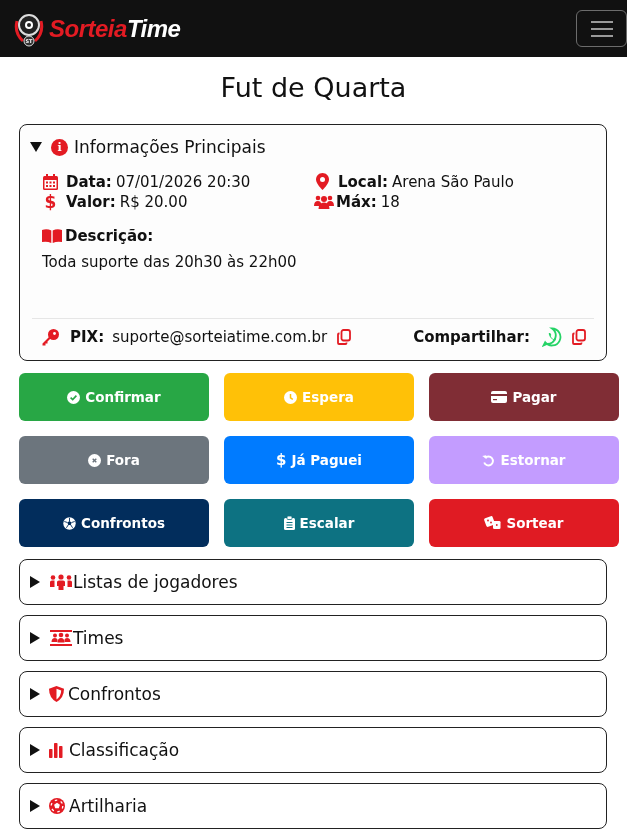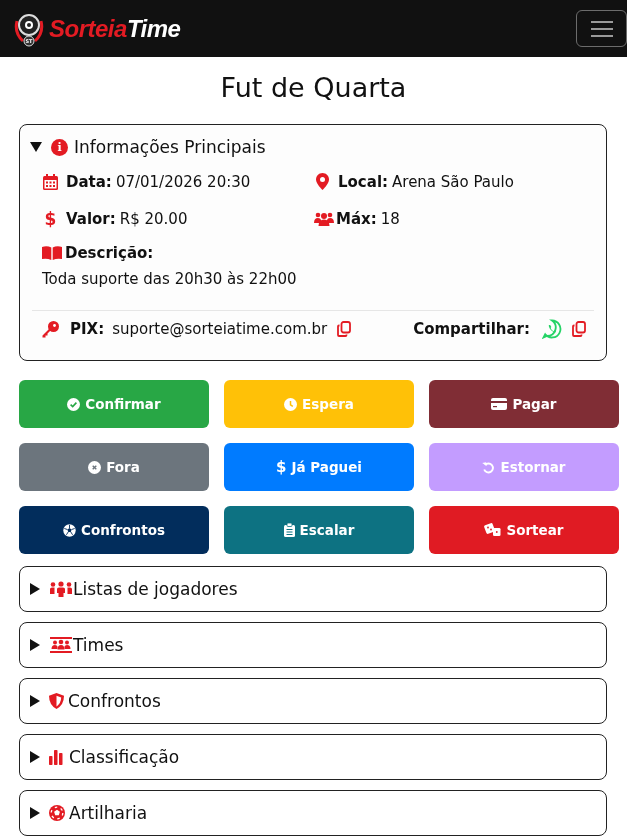--- a/index.html
+++ b/index.html
@@ -29,40 +29,40 @@
     }
 
     .info-card {
       margin: 12px 20px 0 19px; border: 1px solid #222; border-radius: 8px; background: #fdfdfd;
       height: 237px; position: relative;
     }
     .info-summary { display: flex; align-items: center; padding: 12px 0 0 10px; font-size: 17px; }
     .tri-down { width: 0; height: 0; border-left: 6px solid transparent; border-right: 6px solid transparent; border-top: 10px solid #111; margin-right: 9px; }
     .info-icon { width: 17px; height: 17px; border-radius: 50%; background: #e31b23; color: #fff; font-size: 11px; font-weight: bold; display: flex; align-items: center; justify-content: center; margin-right: 6px; font-family: "DejaVu Serif", serif; }
 
-    .info-grid { display: grid; grid-template-columns: 272px 270px; padding: 15px 0 0 22px; row-gap: 18px; font-size: 15px; }
+    .info-grid { display: grid; grid-template-columns: 272px 270px; padding: 15px 0 0 22px; row-gap: 1px; font-size: 15px; }
     .info-row { display: flex; align-items: center; height: 19px; }
     .ico { color: #e31b23; width: 17px; display: inline-flex; justify-content: center; margin-right: 7px; font-weight: bold; }
     .label { font-weight: bold; margin-right: 4px; }
     .desc { padding: 15px 0 0 22px; font-size: 15px; }
     .desc-head { display: flex; align-items: center; height: 19px; }
     .desc-text { margin-top: 8px; }
 
     .pix-row {
-      position: absolute; left: 12px; right: 12px; top: 185px; border-top: 1px solid #e6e6e6;
+      position: absolute; left: 12px; right: 12px; top: 193px; border-top: 1px solid #e6e6e6;
       display: flex; align-items: center; justify-content: space-between; padding-top: 8px; font-size: 15px;
     }
     .pix-left { display: flex; align-items: center; padding-left: 10px; }
     .pix-left .label { margin-right: 8px; }
     .copy-icon { color: #e31b23; margin-left: 10px; display: inline-flex; }
     .share { display: flex; align-items: center; padding-right: 8px; text-align: right; }
     .wa-icon { margin-left: 8px; display: inline-flex; }
 
     .btn-grid {
-      margin: 19px 20px 0 19px; display: grid; grid-template-columns: repeat(3, 190px); column-gap: 9px; row-gap: 9px; gap: 15px;
+      margin: 12px 20px 0 19px; display: grid; grid-template-columns: repeat(3, 190px); column-gap: 9px; row-gap: 9px; gap: 15px;
     }
     .btn {
       height: 48px; border-radius: 6px; border: none; color: #fff; font-weight: bold; font-size: 13.5px;
       display: flex; align-items: center; justify-content: center; gap: 5px; font-family: "DejaVu Sans", sans-serif;
     }
     .btn .bi { display: inline-flex; }
 
     .section {
       margin: 0 20px 0 19px; border: 1px solid #222; border-radius: 8px; height: 46px;
       display: flex; align-items: center; padding-left: 10px; font-size: 17px;

